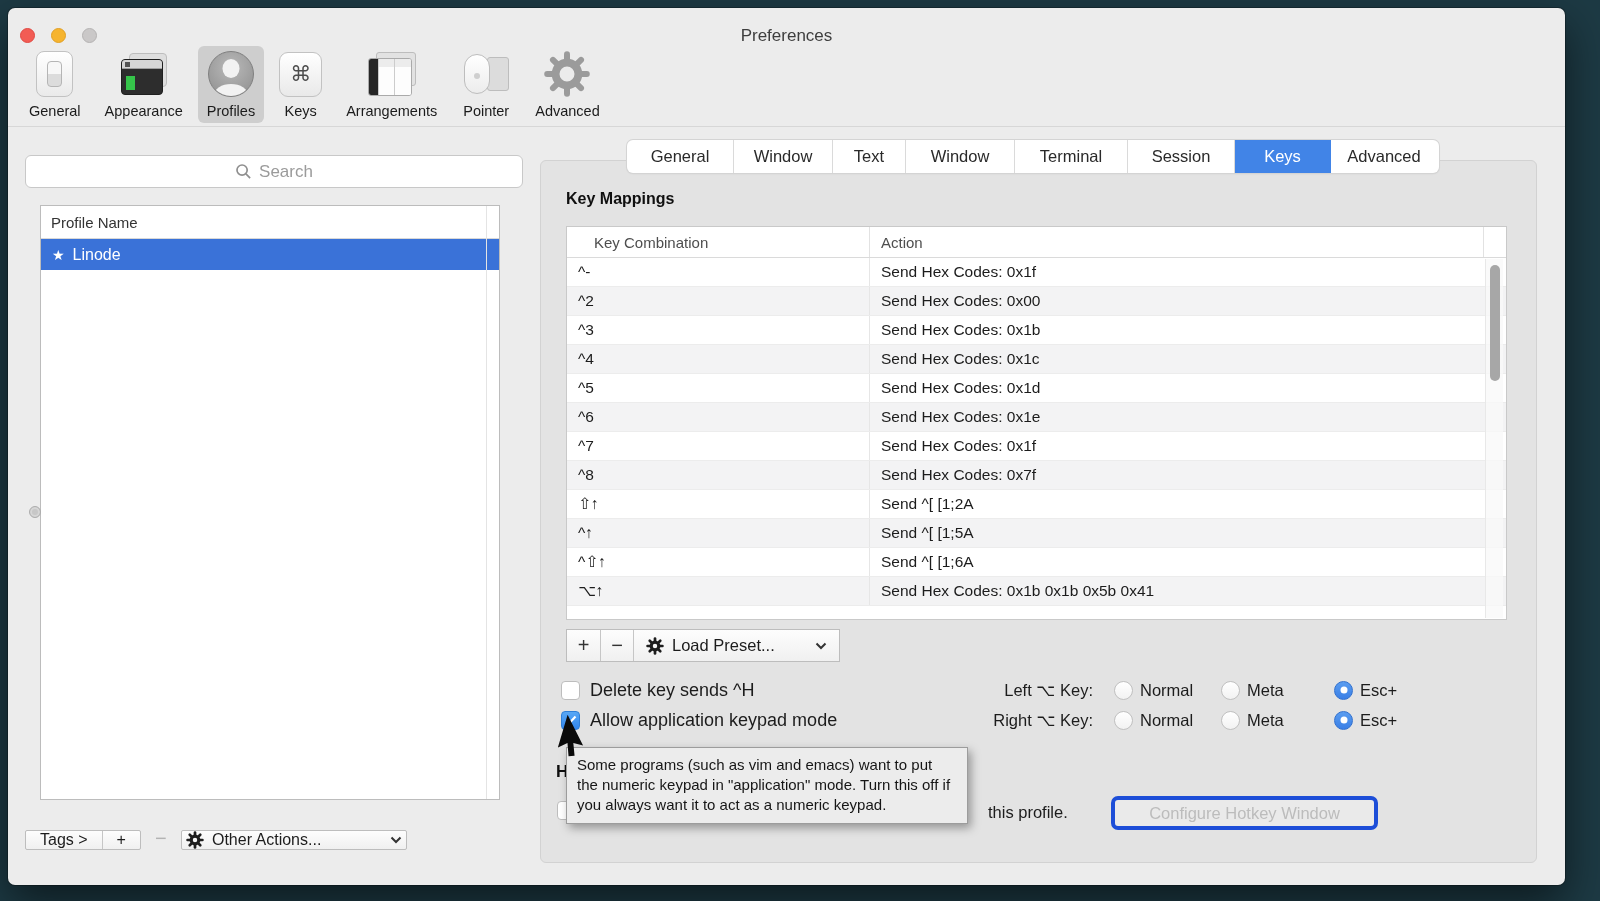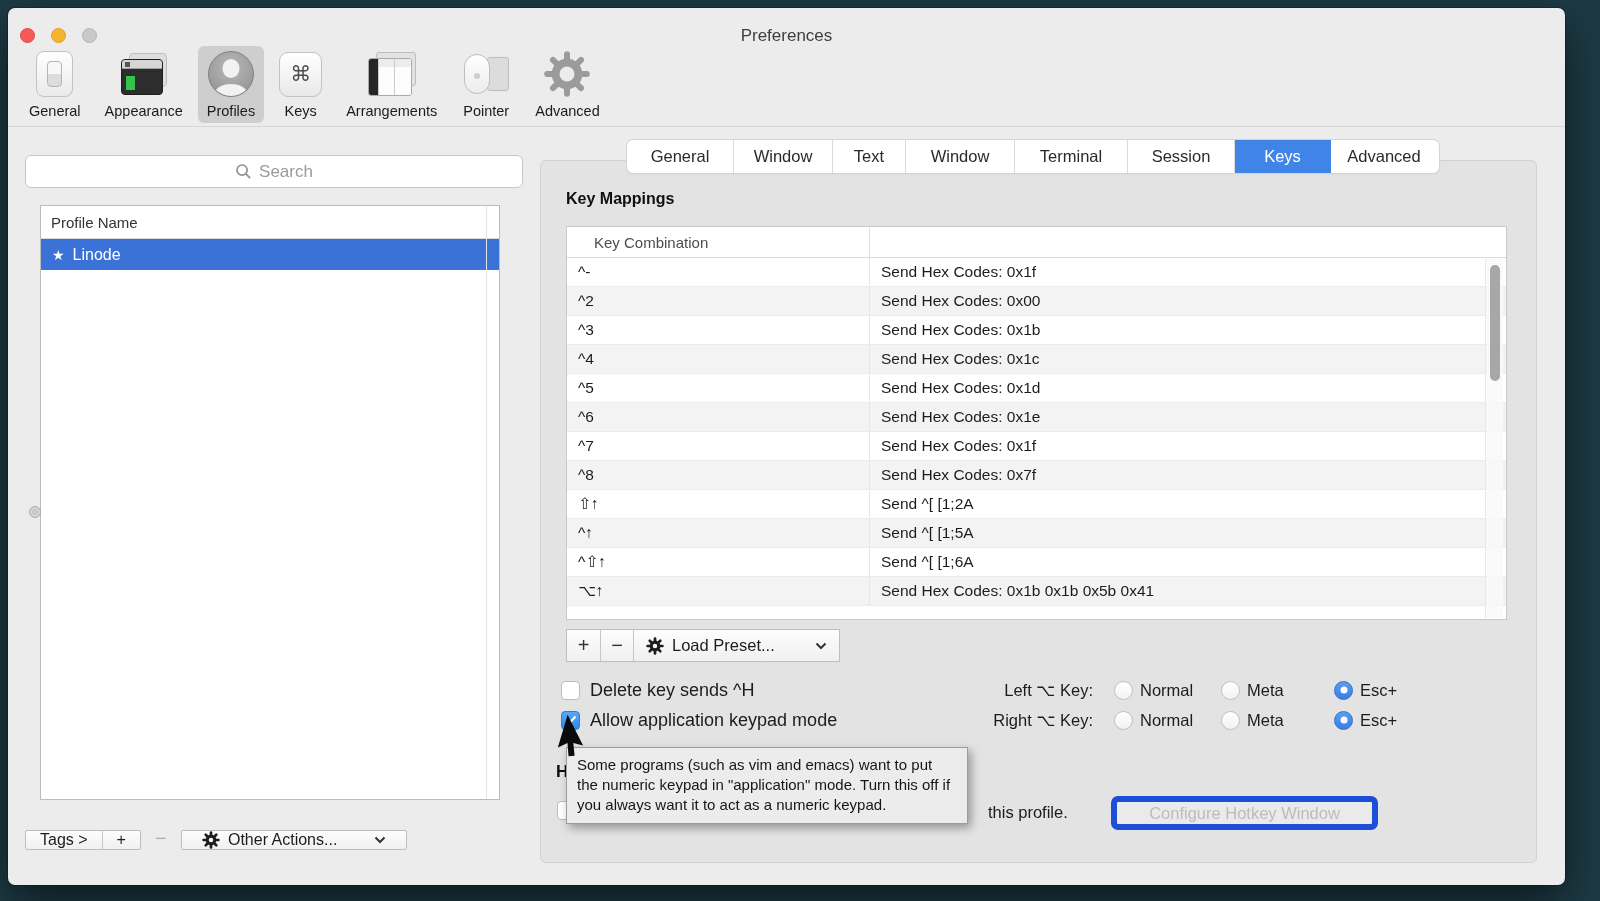--- a/index.html
+++ b/index.html
@@ -68,21 +68,21 @@
   .prow{height:31px;display:flex;align-items:center;gap:8px;padding-left:11px;font-size:16px;}
   .prow.selected{background:#3a72d8;color:#fff;}
   .prow .star{font-size:14px;}
   .sidedot{position:absolute;left:21px;top:498px;width:12px;height:12px;border-radius:50%;background:#c7c7c7;border:1px solid #adadad;box-shadow:inset 0 0 0 2px #d6d6d6;}
   .bottombar{position:absolute;left:17px;top:805px;height:37px;display:flex;align-items:flex-end;font-size:16px;}
   .bgroup{display:flex;border:1px solid #bdbdbd;border-radius:2px;background:linear-gradient(#fdfdfd,#f0f0f0);}
   .bcell{display:flex;align-items:center;justify-content:center;padding:0 14px;}
   .bcell + .bcell{border-left:1px solid #c6c6c6;}
   .minusfloat{display:flex;align-items:center;justify-content:center;width:40px;color:#b3b3b3;font-size:20px;}
   .dropbtn{display:flex;align-items:center;gap:8px;border:1px solid #bdbdbd;border-radius:2px;background:linear-gradient(#fdfdfd,#f0f0f0);
-    padding:0 20px;min-width:226px;position:relative;}
+    padding:0 4px;min-width:226px;position:relative;}
   .dropbtn .chev{margin-left:auto;}
   
   .panel{position:absolute;left:532px;top:152px;width:997px;height:703px;background:#e3e3e3;border:1px solid #d2d2d2;border-radius:6px;}
   .tabbar{position:absolute;left:619px;top:132px;width:812px;height:33px;background:#fff;border-radius:6px;
     box-shadow:0 0 0 1px #d4d4d4, 0 1px 2px rgba(0,0,0,.08);display:flex;overflow:hidden;}
   .tab{display:flex;align-items:center;justify-content:center;font-size:16.5px;color:#2a2a2a;border-right:1px solid #dadada;}
   .tab:last-child{border-right:none;}
   .tab.selected{background:#4184e7;color:#fff;border-right-color:#4184e7;}
   .tab:nth-child(1){width:107px}.tab:nth-child(2){width:99px}.tab:nth-child(3){width:73px}
   .tab:nth-child(4){width:109px}.tab:nth-child(5){width:113px}.tab:nth-child(6){width:107px}
@@ -113,21 +113,21 @@
   .radiorow{position:absolute;display:flex;align-items:center;font-size:16.5px;height:24px;}
   .rlabel{width:172px;text-align:right;}
   .radio{width:19px;height:19px;border-radius:50%;background:linear-gradient(#ffffff,#f2f2f2);border:1px solid #c0c0c0;flex:none;position:relative;}
   .radio.on{background:linear-gradient(#5a9df0,#3a7fe6);border:1px solid #3070cf;}
   .radio.on::after{content:"";position:absolute;left:50%;top:50%;transform:translate(-50%,-50%);width:7px;height:7px;border-radius:50%;background:#fff;}
   .ritem{display:flex;align-items:center;gap:7px;position:absolute;}
   
   .hk-h{position:absolute;left:15px;top:601px;font-size:17px;font-weight:bold;color:#101010;}
   .hk-check{position:absolute;left:16px;top:640px;}
   .hk-text{position:absolute;left:447px;top:642px;font-size:16.5px;}
-  .hk-btn{position:absolute;left:570px;top:635px;width:267px;height:34px;border-radius:7px;background:#eaeaea;border:6px solid #1d4ed8;
+  .hk-btn{position:absolute;left:570px;top:635px;width:267px;height:34px;border-radius:7px;background:#eaeaea;border:4px solid #1d4ed8;
     color:#bcbcbc;font-size:16.5px;display:flex;align-items:center;justify-content:center;}
   
   .tooltip{position:absolute;left:566px;top:747px;width:402px;background:#ececec;border:1px solid #9c9c9c;
     box-shadow:3px 4px 9px rgba(0,0,0,.35);padding:7px 10px 9px;font-size:15px;line-height:1.32;color:#161616;z-index:6;}
   .cursor{position:absolute;left:558px;top:714px;z-index:9;}
   .chev{flex:none;}
 </style>
 </head>
 <body>
 
@@ -265,20 +265,21 @@
         </svg>
     </div>
   </div>
 
   <div class="panel">
     <div class="km-heading">Key Mappings</div>
 
     <div class="ktable">
       <div class="khead">
         <div class="kh-key">Key Combination</div>
+        <div class="kh-action">Action</div>
         <div class="kh-extra"></div>
       </div>
       <div class="krows">
         <div class="krow">
             <div class="kc">^-</div>
             <div class="ka">Send Hex Codes: 0x1f</div>
           </div>
         <div class="krow">
             <div class="kc">^2</div>
             <div class="ka">Send Hex Codes: 0x00</div>

